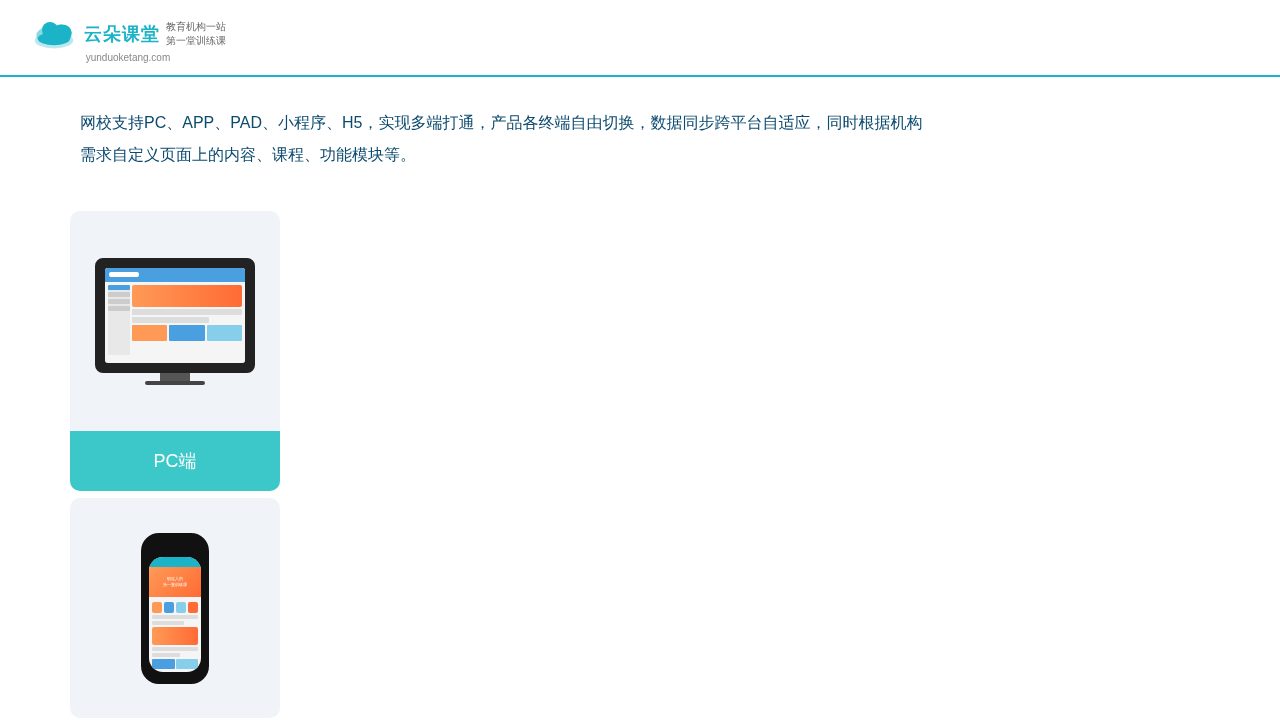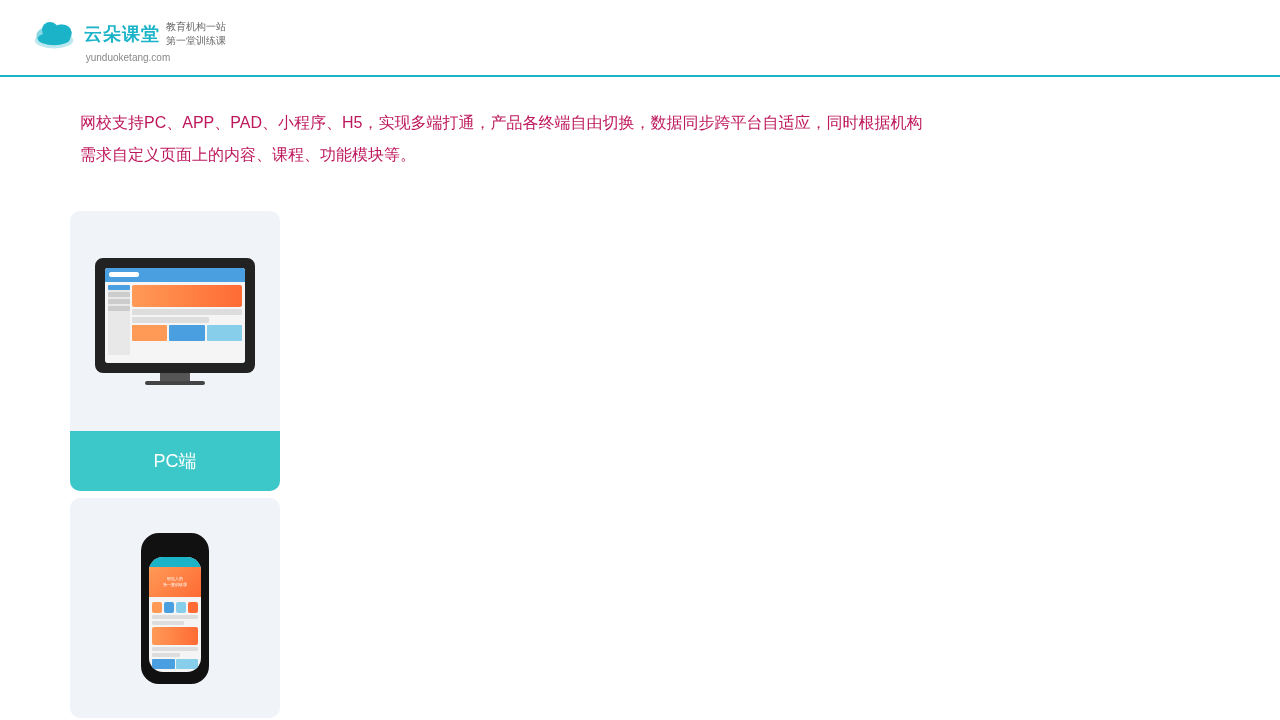--- a/index.html
+++ b/index.html
@@ -59,21 +59,21 @@
     .logo-domain {
       font-size: 10px;
       color: #888;
       margin-top: 2px;
     }
 
     
     .description {
       padding: 30px 80px 10px 80px;
       font-size: 16px;
-      color: #be185d;
+      color: #0c4a6e;
       line-height: 2.0;
     }
 
     
     .cards-container {
       display: flex;
       gap: 7px;
       padding: 30px 70px 20px 70px;
       justify-content: center;
       flex-direction: column;

